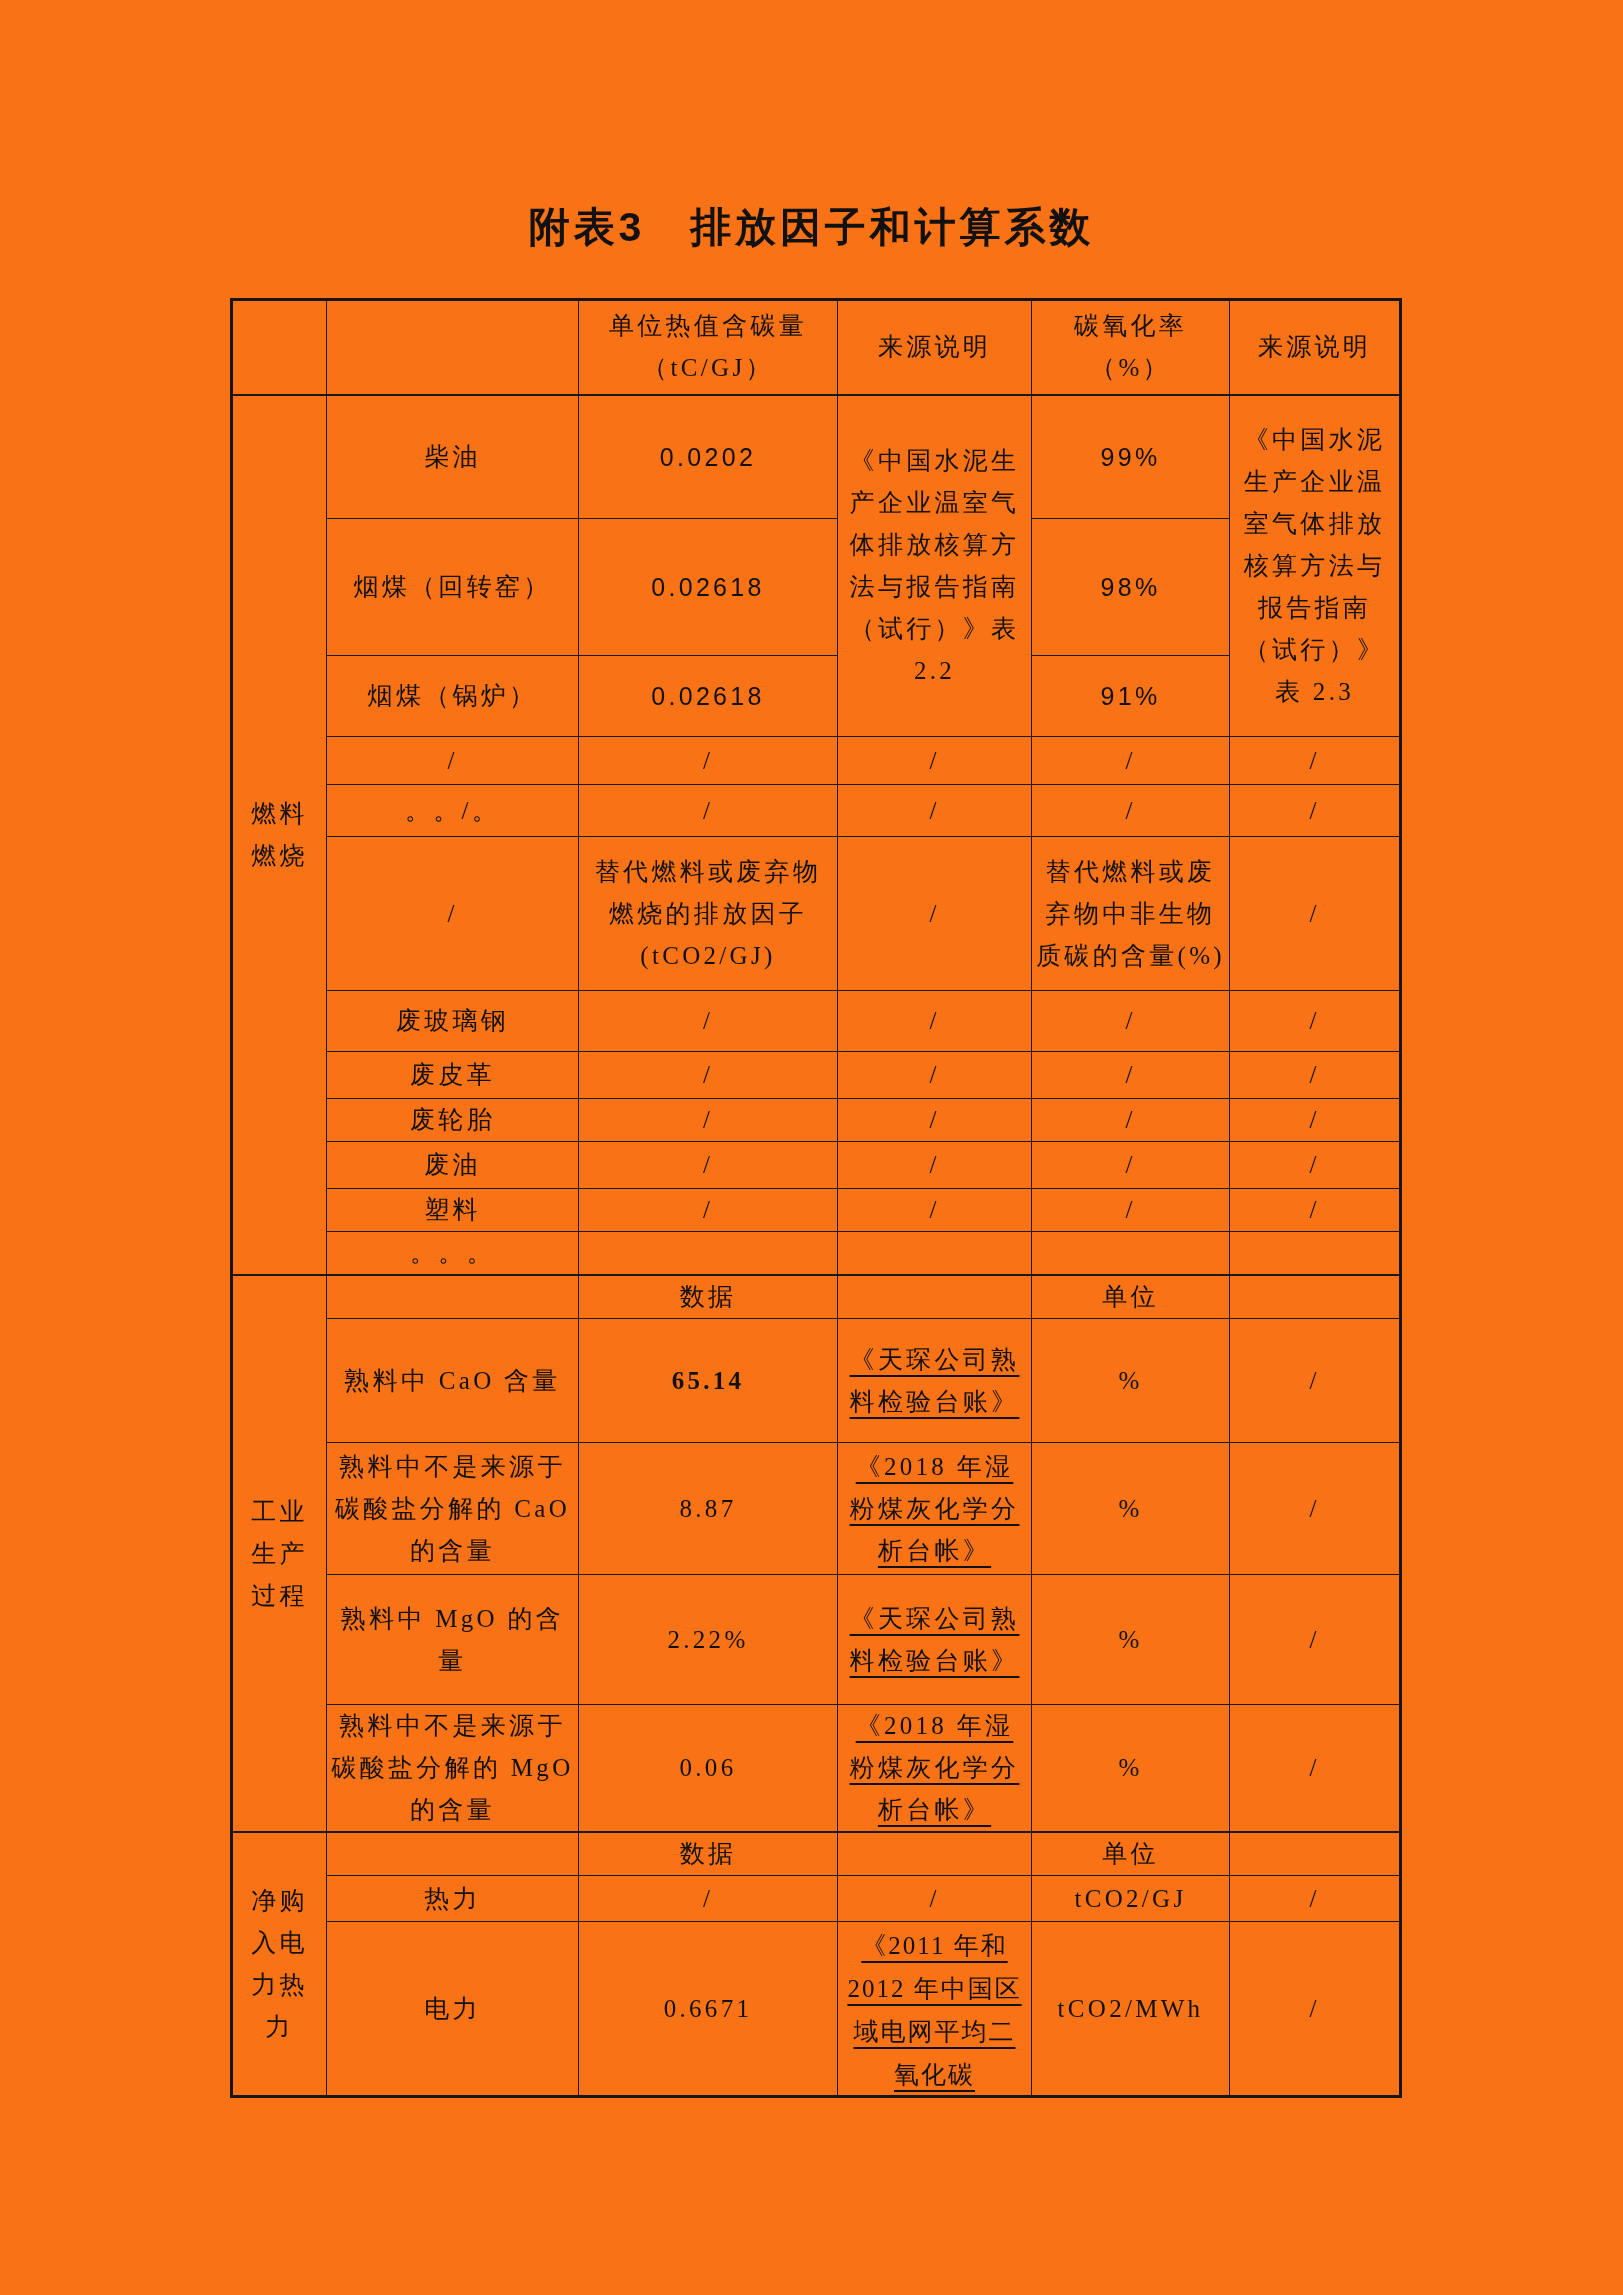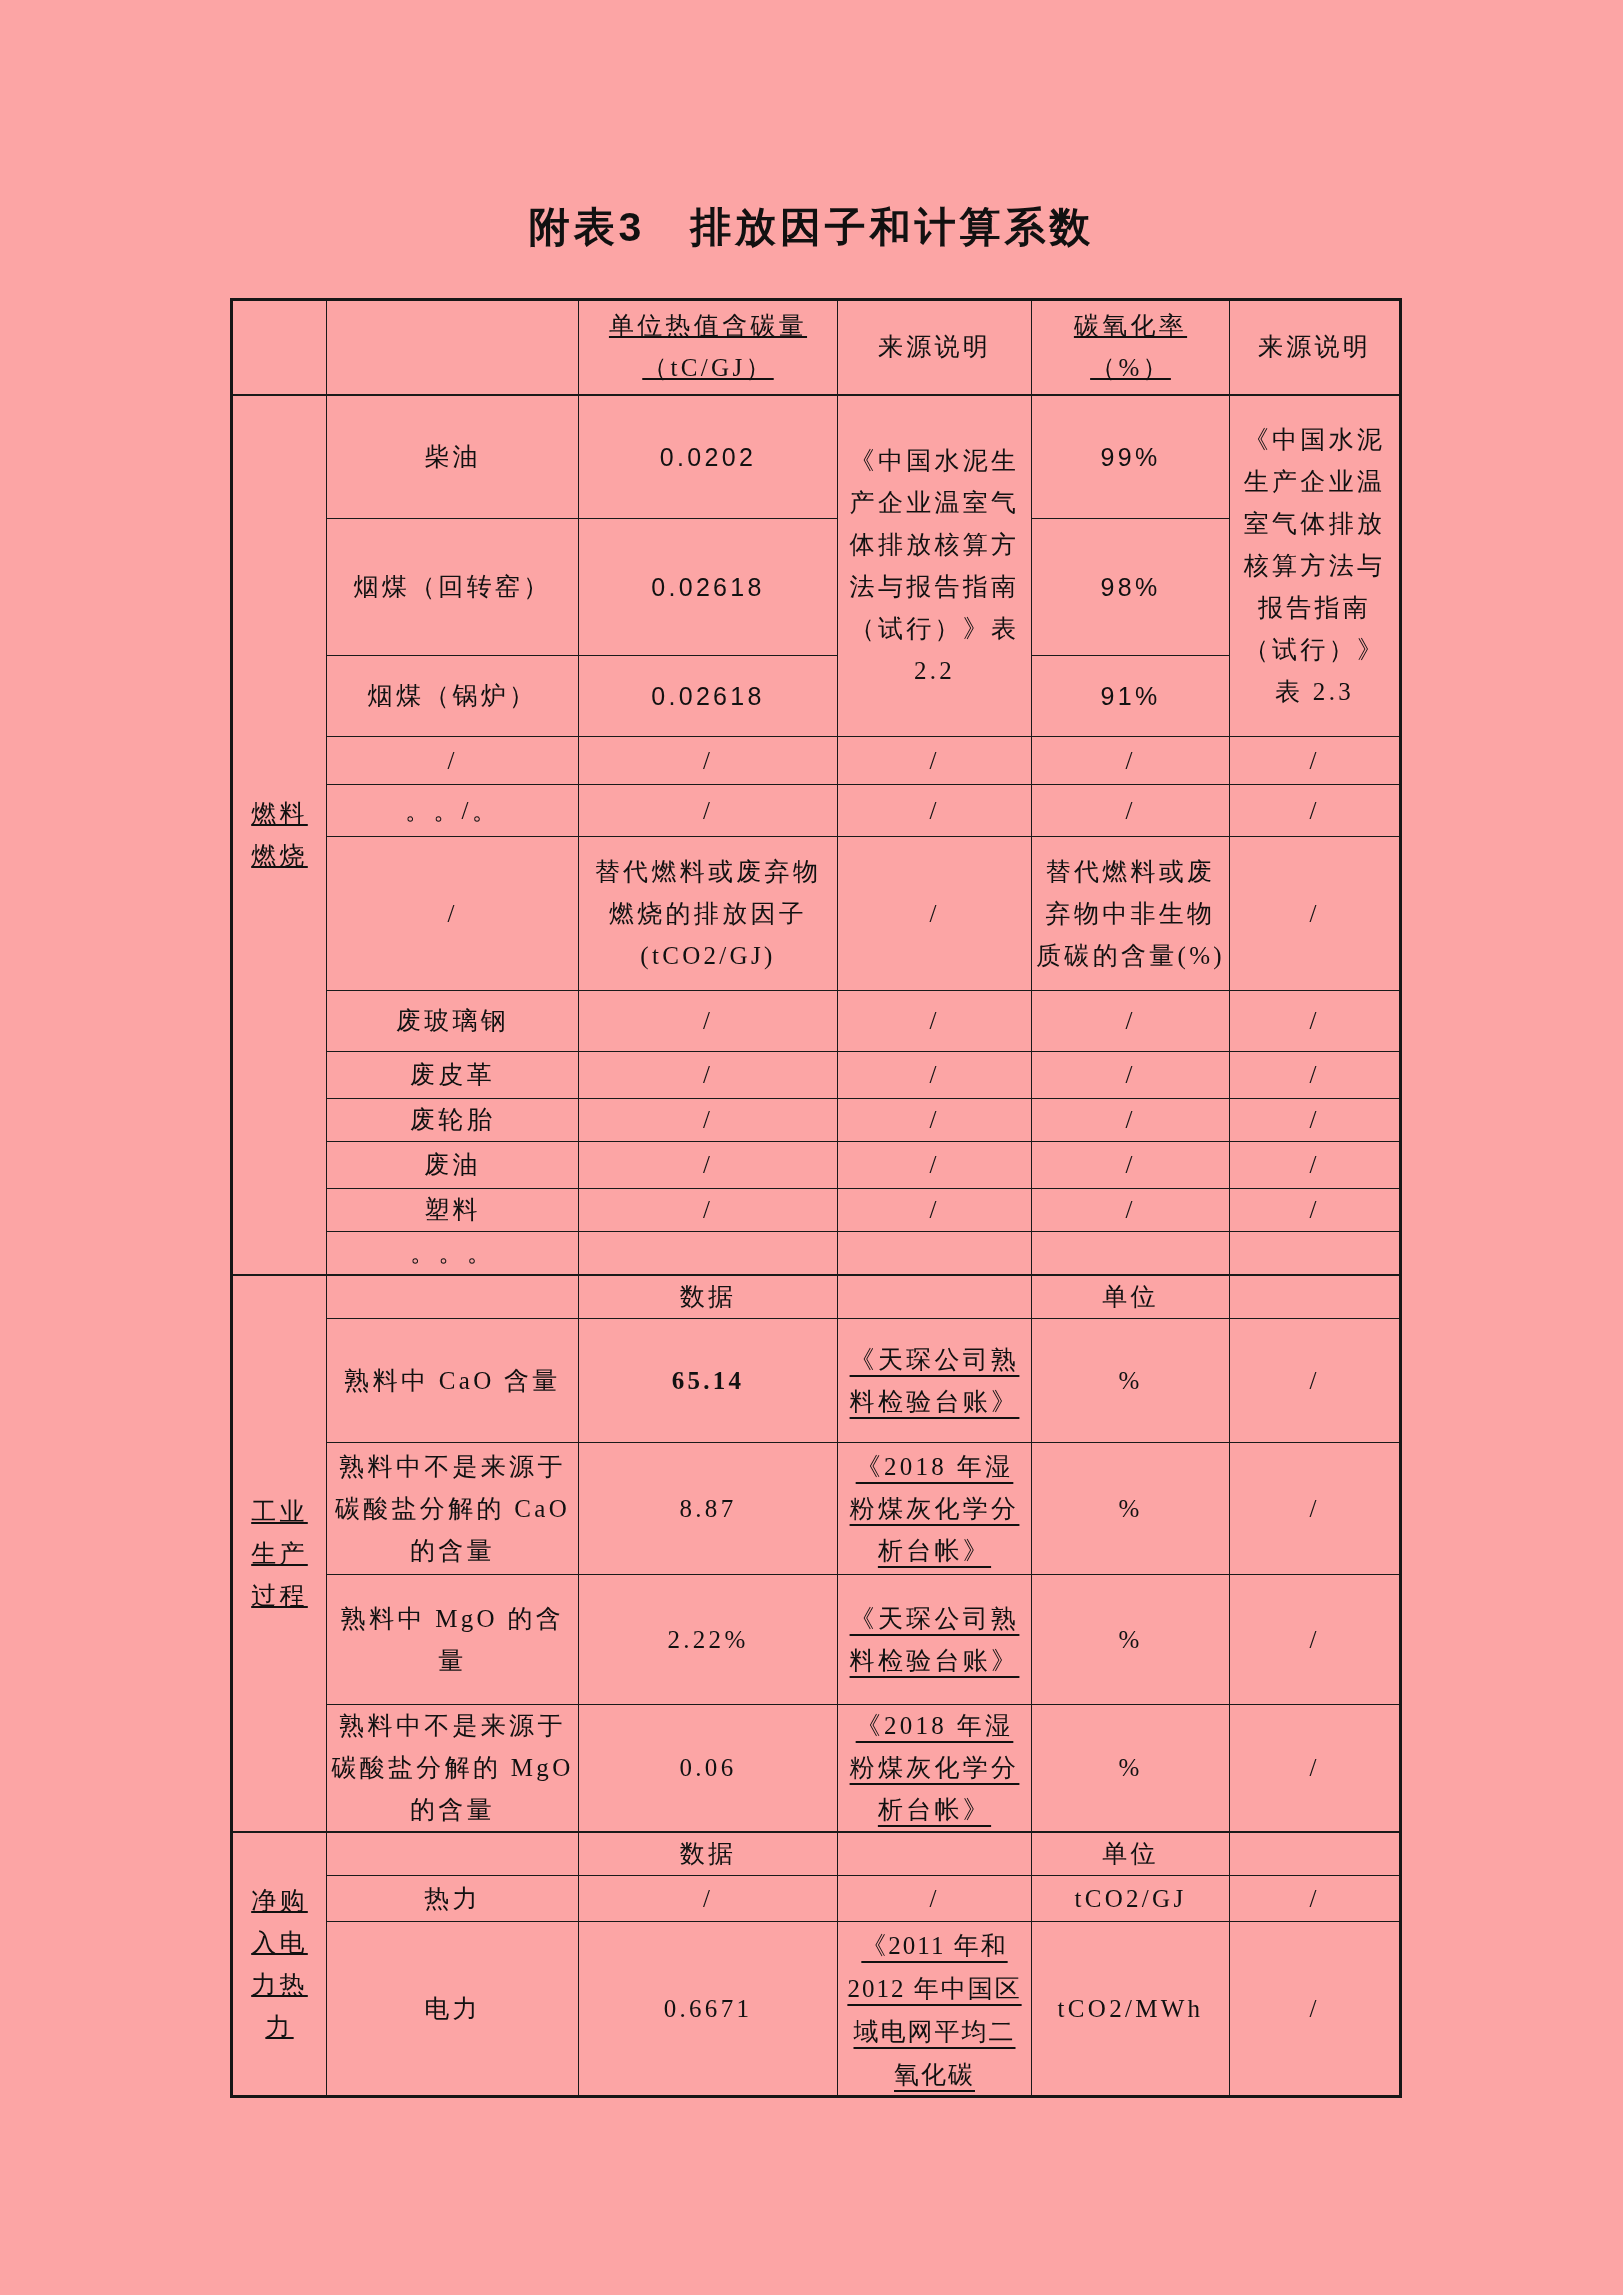--- a/index.html
+++ b/index.html
@@ -1,42 +1,42 @@
 <!DOCTYPE html>
 <html style="font-size:10.5px"><head>
 <meta charset="utf-8">
 <style>
   html,body{margin:0;padding:0;background:#ffffff;}
   body{
     width:1623px;height:2295px;
     font-family:"Liberation Serif","DejaVu Serif",serif;
     color:#111;
   }
-  .page{position:relative;width:1623px;height:2295px;overflow:hidden;background:#fca5a5;}
+  .page{position:relative;width:1623px;height:2295px;overflow:hidden;background:#f97316;}
   .doc-title{
     position:absolute;top:200px;left:0;width:100%;
     text-align:center;
     font-family:"Liberation Sans","DejaVu Sans",sans-serif;
     font-weight:bold;font-size:41px;letter-spacing:3.9px;
   }
   table.main{
     position:absolute;left:230px;top:298px;width:1169px;
     border-collapse:collapse;table-layout:fixed;
     border:3.3px solid #161616;
   }
   table.main td{
     border:1.3px solid #1a1a1a;
     text-align:center;vertical-align:middle;
     padding:0 3.9px;
     font-size:25px;letter-spacing:3.3px;line-height:42px;
     overflow:hidden;
   }
   tr.hdr td{border-bottom-width:2.6px;}
   tr.sec td{border-top-width:2.6px;}
-  .pre{white-space:pre-line;text-decoration:underline;}
+  .pre{white-space:pre-line;}
   .glabel{font-size:26px;letter-spacing:10.5px;line-height:82px;}
   .glabel2{font-size:26px;letter-spacing:9.2px;line-height:62px;}
   .sans{font-family:"Liberation Sans","DejaVu Sans",sans-serif;font-size:32px;letter-spacing:0.7px;}
   .vbold{font-weight:bold;font-size:30px;letter-spacing:1.3px;}
   .vnum{font-size:27.5px;letter-spacing:5.2px;}
   .slashc{font-size:29px;letter-spacing:0;}
   .src{
     text-decoration:underline;
     text-underline-offset:6.5px;
     text-decoration-thickness:2px;

